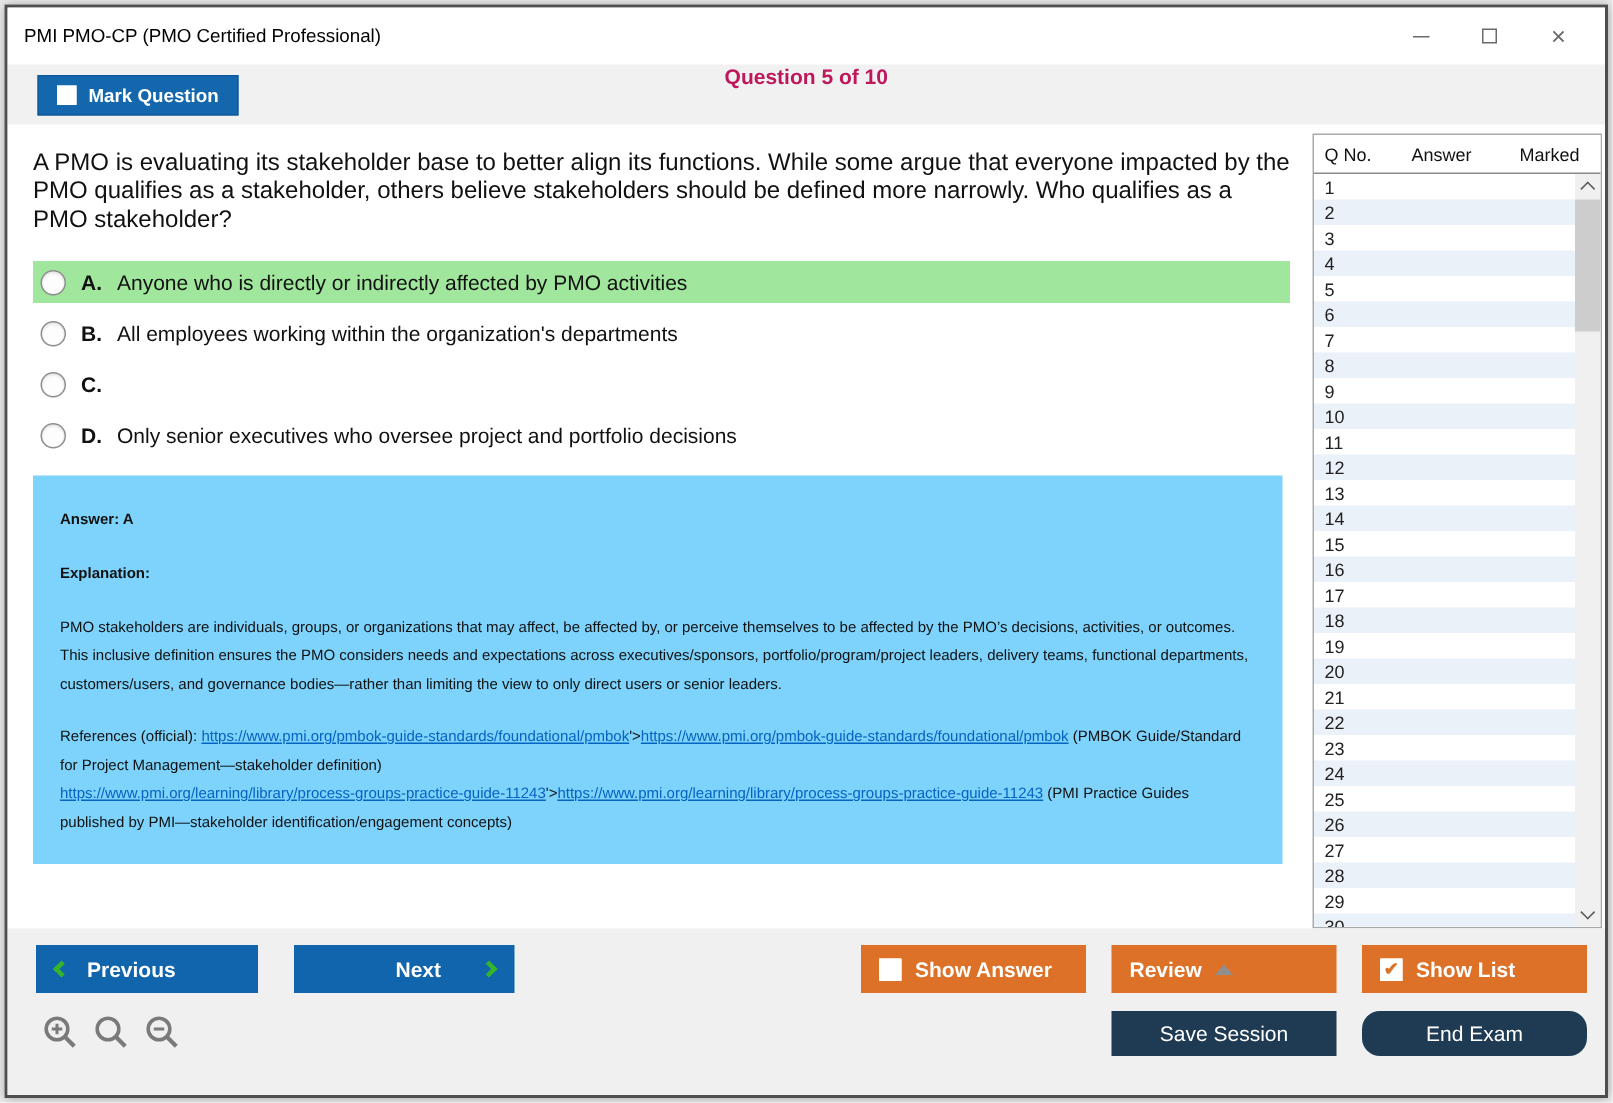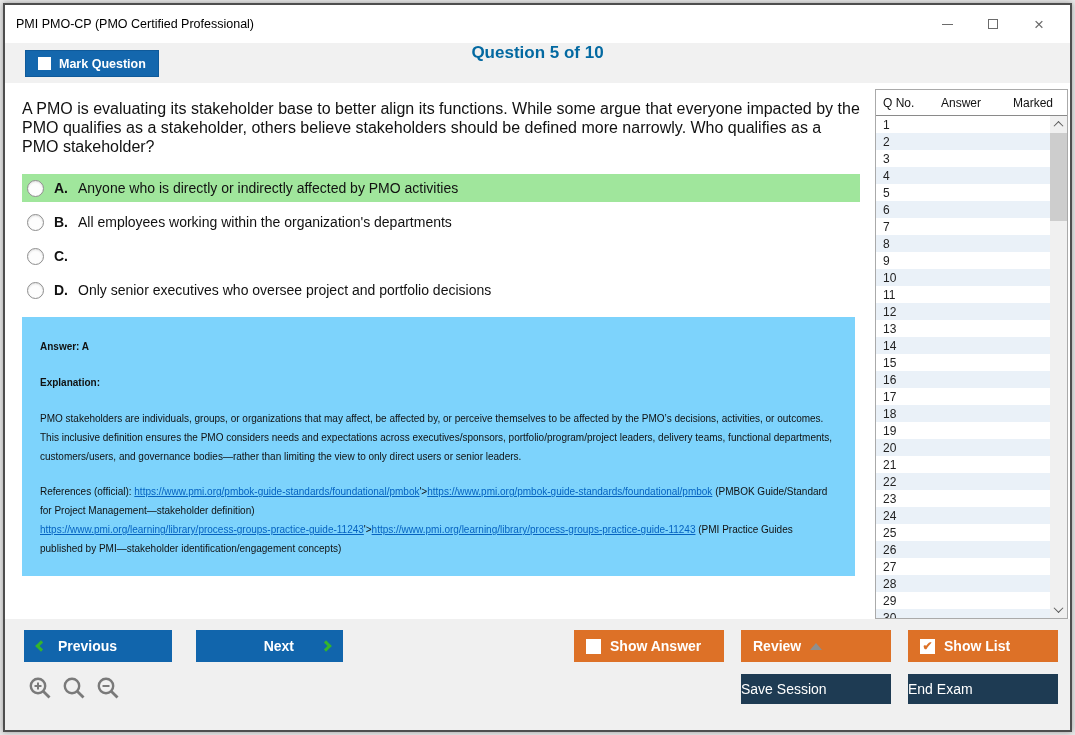--- a/index.html
+++ b/index.html
@@ -43,21 +43,21 @@
     display:flex; align-items:center; gap:8px; padding:0 12px;
     font-size:12.5px; font-weight:700; cursor:pointer;
   }
   .cb {
     display:inline-block; background:#fff; border:1px solid #fff; flex:none;
   }
   .cb-13 { width:13px; height:13px; }
   .cb-15 { width:15px; height:15px; display:inline-flex; align-items:center; justify-content:center; }
   .check-mark { color:#dd7127; font-size:12px; font-weight:700; line-height:1; }
   .q-counter {
-    width:100%; text-align:center; font-size:17px; font-weight:700; color:#0369a1;
+    width:100%; text-align:center; font-size:14px; font-weight:700; color:#be185d;
   }
   
   .bodyrow { flex:1; display:flex; background:#ffffff; overflow:hidden; }
   .main { flex:1; padding:16px 6px 0 17px; }
   .q-text { font-size:16px; line-height:19px; color:#111; width:838px; margin-bottom:18px; }
   .options { width:838px; }
   .option {
     display:flex; align-items:center; gap:10px; height:28px; margin-bottom:6px;
     padding-left:5px; cursor:pointer; font-size:14px; color:#111;
   }
@@ -101,31 +101,31 @@
   .scroll-thumb { flex:none; width:17px; height:88px; background:#cdcdcd; cursor:pointer; }
   .scroll-track { flex:1; }
   
   .footer { flex:none; height:111px; background:#f0f0f0; position:relative; }
   .fbtn {
     position:absolute; height:32px; border:none; cursor:pointer; color:#fff;
     display:flex; align-items:center; font-size:14px;
   }
   .btn-blue { background:#1165ac; font-weight:700; }
   .btn-orange { background:#dd7127; font-weight:600; gap:9px; padding:0 12px; }
-  .btn-navy { background:#1e3b53; justify-content:flex-start; font-weight:400; height:30px; }
+  .btn-navy { background:#1e3b53; justify-content:center; font-weight:400; height:30px; }
   #btn-prev { left:19px; top:11px; width:148px; padding-left:13px; gap:13px; }
   #btn-next { left:191px; top:11px; width:147px; justify-content:flex-end; padding-right:13px; gap:28px; }
   .chev-g { width:8px; height:8px; border-left:3px solid #35b52c; border-bottom:3px solid #35b52c; flex:none; }
   .chev-g.left  { transform:rotate(45deg); }
   .chev-g.right { transform:rotate(225deg); }
   #btn-show-answer { right:346px; top:11px; width:150px; }
   #btn-review { right:179px; top:11px; width:150px; }
   #btn-show-list { right:12px; top:11px; width:150px; }
   #btn-save { right:179px; top:55px; width:150px; }
-  #btn-end { right:12px; top:55px; width:150px; }
+  #btn-end { right:12px; top:55px; width:150px;border-radius:12px; }
   .caret-up { width:0; height:0; border-left:6px solid transparent; border-right:6px solid transparent; border-bottom:7px solid #8f8f8f; }
   .zoom-icons { position:absolute; left:22px; top:56px; display:flex; gap:7px; }
   .zoom-icons svg { cursor:pointer; }
 </style>
 </head>
 <body>
 
 <div class="frame">
 <div class="window">
 

